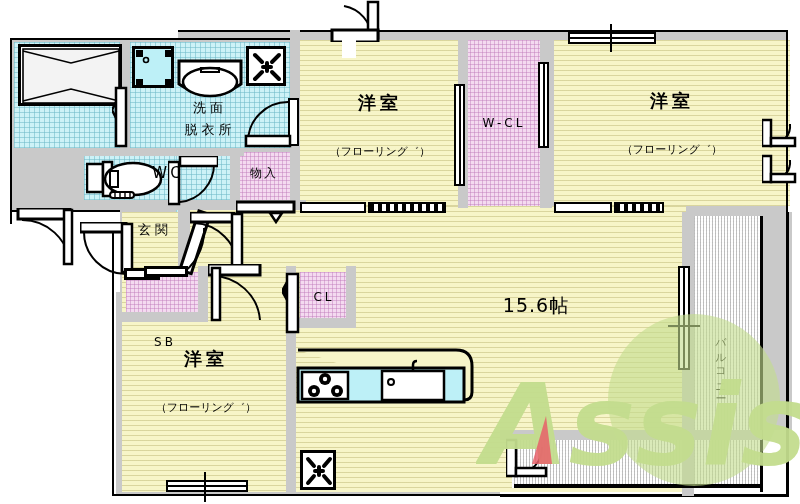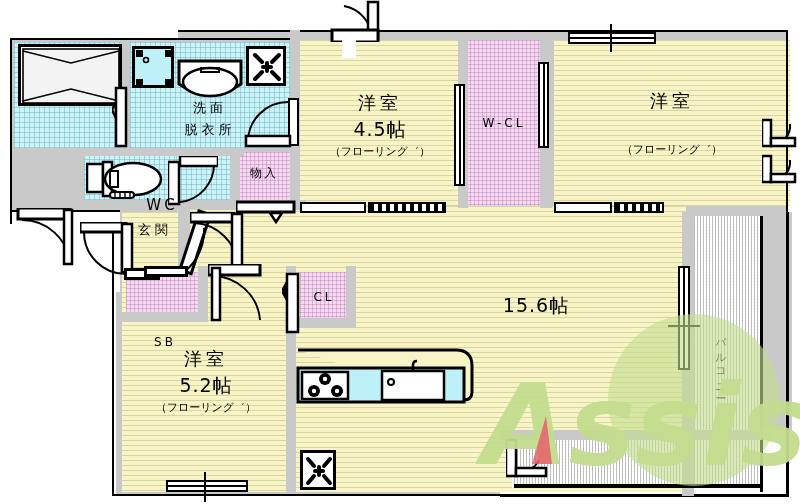--- a/index.html
+++ b/index.html
@@ -43,21 +43,21 @@
 
   
   .wallfill{background:#c9c9c9;}
   .wallthin{background:#000;}
   .wallblk{background:#000;}
   .white{background:#fff;}
 
   
   .lbl{position:absolute;text-align:center;color:#000;line-height:1.18;white-space:nowrap;
        font-family:"DejaVu Sans","Liberation Sans",sans-serif;}
-  .jp-room{font-size:18px;letter-spacing:4px;}
+  .jp-room{font-size:18px;letter-spacing:4px;font-weight:bold;}
   .jp-num{font-size:19px;letter-spacing:1px;}
   .jp-sub{font-size:11px;letter-spacing:0px;}
   .jp-small{font-size:13px;letter-spacing:4px;}
   .lat{font-size:15px;letter-spacing:3px;}
   .lat-sm{font-size:12px;letter-spacing:3px;}
   .vert{writing-mode:vertical-rl;text-orientation:upright;font-size:11px;letter-spacing:3px;}
   .frame3{border:3px solid #000;background:#fff;}
 
   
   .win{background:#fff;border:2.5px solid #000;}
@@ -373,43 +373,41 @@
       <rect x="10" y="30" width="30" height="8" fill="#fff" stroke="#000" stroke-width="2.5"></rect>
     </svg>
   </div>
 
   <div class="ab wallblk" style="left:514px;top:484px;width:246px;height:4px;"></div>
 
 
   <div class="lbl jp-small" style="left:168px;top:100px;width:84px;">洗面</div>
   <div class="lbl jp-small" style="left:160px;top:122px;width:100px;">脱衣所</div>
 
-  <div class="lbl lat" style="left:124px;top:165px;width:76px;margin-top:32px;">WC</div>
+  <div class="lbl lat" style="left:130px;top:165px;width:76px;">WC</div>
 
   <div class="lbl jp-small" style="left:124px;top:222px;width:62px;">玄関</div>
 
   <div class="lbl jp-small" style="left:238px;top:166px;width:52px;letter-spacing:2px;font-size:12px;">物入</div>
 
   <div class="lbl jp-room" style="left:300px;top:92px;width:160px;">洋室</div>
-  <div class="lbl jp-num" style="left:300px;top:118px;width:160px;">4.5帖</div>
   <div class="lbl jp-sub" style="left:296px;top:146px;width:168px;">（フローリング゛）</div>
 
   <div class="lbl lat-sm" style="left:466px;top:116px;width:76px;">W-CL</div>
 
   <div class="lbl jp-room" style="left:554px;top:90px;width:236px;">洋室</div>
   <div class="lbl jp-sub" style="left:550px;top:144px;width:244px;">（フローリング゛）</div>
 
   <div class="lbl jp-num" style="left:436px;top:282px;width:200px;margin-top:12px;">15.6帖</div>
 
   <div class="lbl lat-sm" style="left:126px;top:287px;width:78px;margin-top:48px;">SB</div>
 
   <div class="lbl lat-sm" style="left:298px;top:290px;width:52px;">CL</div>
 
   <div class="lbl jp-room" style="left:122px;top:348px;width:168px;">洋室</div>
-  <div class="lbl jp-num" style="left:122px;top:374px;width:168px;">5.2帖</div>
   <div class="lbl jp-sub" style="left:118px;top:402px;width:176px;">（フローリング゛）</div>
 
   <div class="lbl vert" style="left:706px;top:308px;width:20px;height:110px;">バルコニー</div>
 
   <svg id="wm" viewBox="0 0 330 210">
     <circle cx="218" cy="96" r="86" fill="#c3dd8e" opacity="0.62"></circle>
     <g font-family="DejaVu Sans, Liberation Sans, sans-serif" font-size="112" font-weight="bold" font-style="italic" fill="#c3dd8e" opacity="0.95">
       <text x="6" y="160">Assist</text>
     </g>
     <path d="M56 160 L70 112 L76 160 Z" fill="#e8606a" opacity="0.85"></path>

